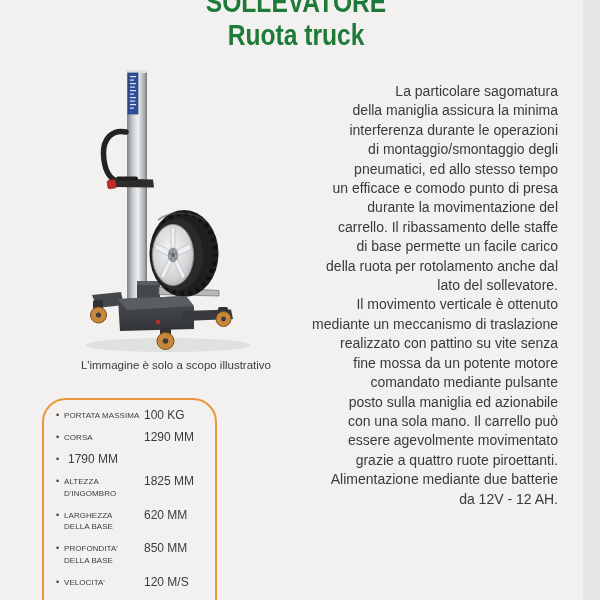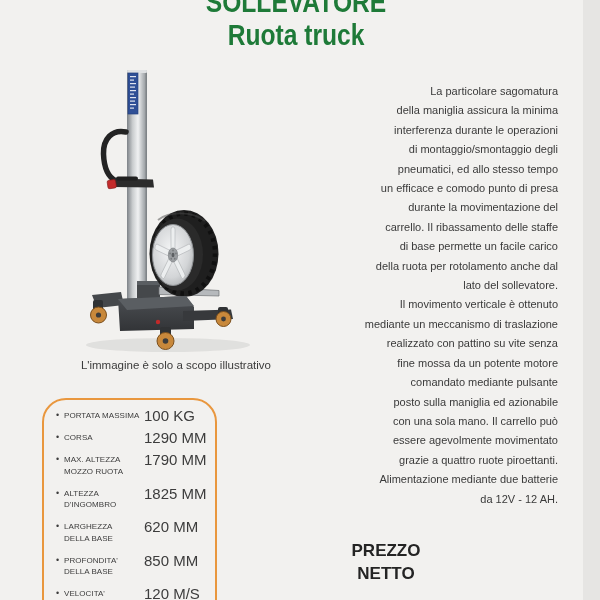--- a/index.html
+++ b/index.html
@@ -6,30 +6,30 @@
   .page{position:relative;width:583px;height:600px;background:#f2f1ef;overflow:hidden;
         font-family:"Liberation Sans",sans-serif;color:#3a3a3a;}
   .title{position:absolute;top:-15px;left:0;width:592px;text-align:center;
          font-weight:bold;font-size:30px;line-height:33px;color:#1e7a38;
          white-space:pre-line;transform:scaleX(0.82);transform-origin:50% 0;}
   .figure{position:absolute;left:60px;top:55px;width:230px;height:305px;}
   .caption{position:absolute;left:61px;top:359px;width:210px;text-align:right;
            font-size:11.5px;color:#3b3b3b;}
   .right-col{position:absolute;top:82px;right:25px;width:292px;text-align:right;}
   .codice{font-size:16px;font-weight:bold;color:#262626;line-height:22px;margin-bottom:1px;}
-  .desc{font-size:11px;line-height:19.4px;white-space:pre-line;color:#3a3a3a;}
+  .desc{font-size:14px;line-height:19.4px;white-space:pre-line;color:#3a3a3a;}
   .price{position:absolute;left:340px;top:539px;width:92px;text-align:center;
          font-size:17px;font-weight:bold;line-height:23px;color:#242424;white-space:pre-line;}
   .specs{position:absolute;left:42px;top:398px;width:175px;height:235px;box-sizing:border-box;
          border:2px solid #e9973e;border-radius:24px;padding:10px 6px 0 12px;}
   .spec-row{display:flex;align-items:flex-start;margin-bottom:10.5px;}
   .bullet{width:8px;font-size:9px;line-height:11.5px;color:#3c3c3c;flex:0 0 auto;}
   .spec-label{width:76px;flex:0 0 auto;font-size:8px;line-height:11.5px;font-weight:500;
               color:#3c3c3c;white-space:pre-line;letter-spacing:.05px;}
-  .spec-value{margin-left:4px;font-size:15px;line-height:11.5px;color:#3c3c3c;}
+  .spec-value{margin-left:4px;font-size:12px;line-height:11.5px;color:#3c3c3c;}
 </style>
 </head>
 <body>
 
 <div class="page">
 
   <div class="title">SOLLEVATORE
 Ruota truck</div>
 
   <div class="figure">
@@ -164,38 +164,34 @@
 fine mossa da un potente motore
 comandato mediante pulsante
 posto sulla maniglia ed azionabile
 con una sola mano. Il carrello può
 essere agevolmente movimentato
 grazie a quattro ruote piroettanti.
 Alimentazione mediante due batterie
 da 12V - 12 AH.</div>
   </div>
 
-  <div class="price">PREZZO
-NETTO</div>
 
   <div class="specs">
     <div class="spec-row">
       <span class="bullet">•</span>
       <span class="spec-label">PORTATA MASSIMA</span>
       <span class="spec-value">100 KG</span>
     </div>
     <div class="spec-row">
       <span class="bullet">•</span>
       <span class="spec-label">CORSA</span>
       <span class="spec-value">1290 MM</span>
     </div>
     <div class="spec-row">
       <span class="bullet">•</span>
-      <span class="spec-label">MAX. ALTEZZA
-MOZZO RUOTA</span>
       <span class="spec-value">1790 MM</span>
     </div>
     <div class="spec-row">
       <span class="bullet">•</span>
       <span class="spec-label">ALTEZZA
 D'INGOMBRO</span>
       <span class="spec-value">1825 MM</span>
     </div>
     <div class="spec-row">
       <span class="bullet">•</span>

